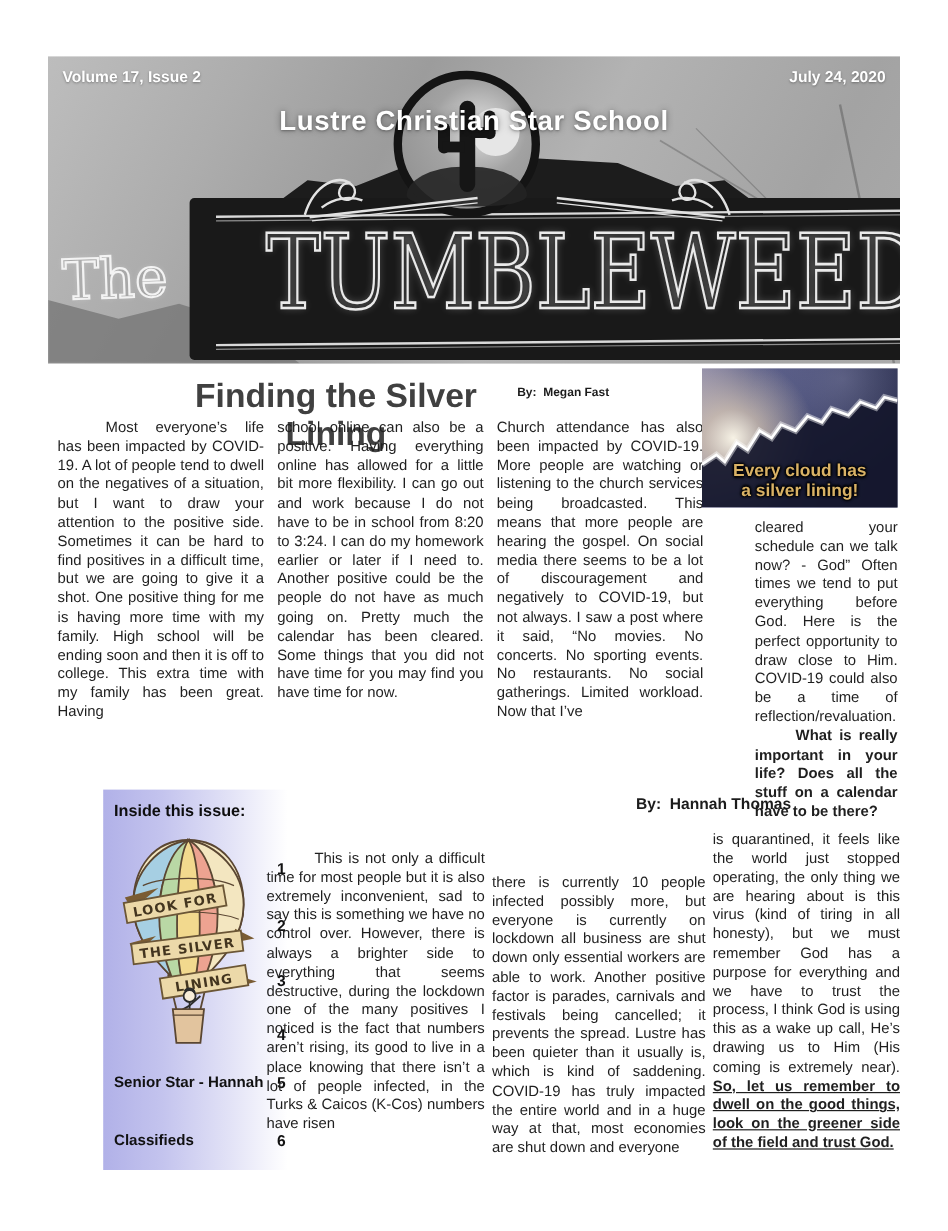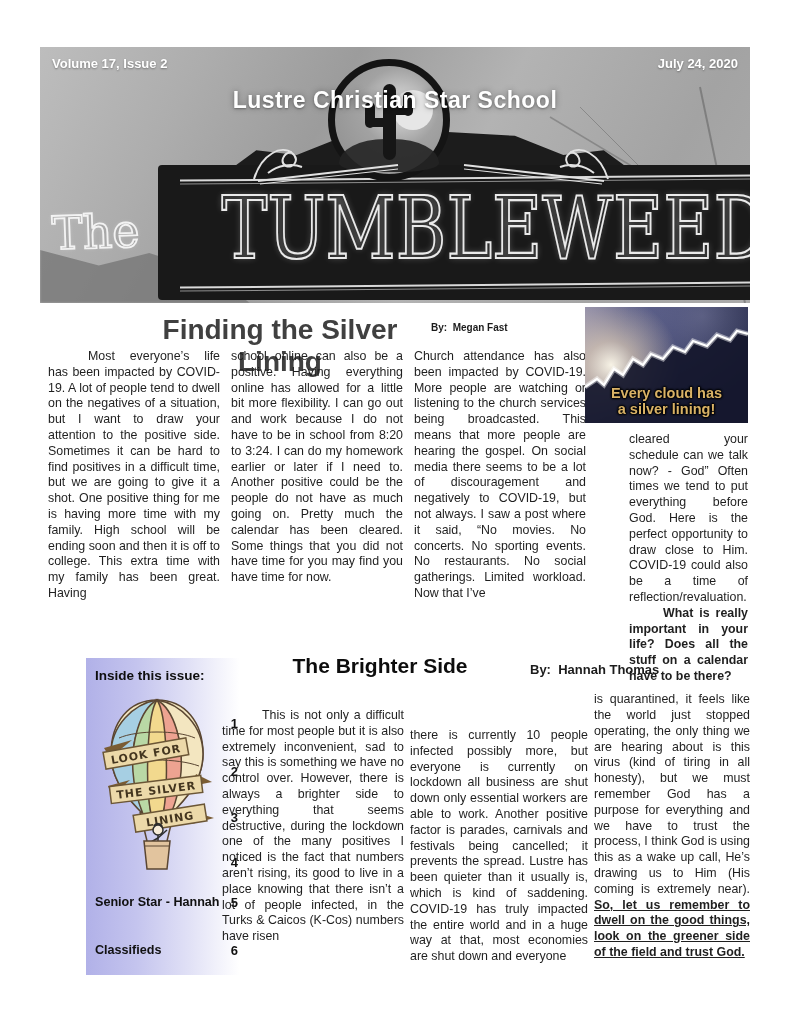--- a/index.html
+++ b/index.html
@@ -259,21 +259,20 @@
     <div class="sb-num n1">1</div>
     <div class="sb-num n2">2</div>
     <div class="sb-num n3">3</div>
     <div class="sb-num n4">4</div>
     <div class="sb-label r5">Senior Star - Hannah</div>
     <div class="sb-num r5">5</div>
     <div class="sb-label r6">Classifieds</div>
     <div class="sb-num r6">6</div>
   </div>
 
-  <div class="a2-title">The Brighter Side</div>
   <div class="a2-byline">By:  Hannah Thomas</div>
 
   <div class="a2-cols">
     <p class="a2-c1 body-text indent">This is not only a difficult time for most people but it is also extremely inconvenient, sad to say this is something we have no control over. However, there is always a brighter side to everything that seems destructive, during the lockdown one of the many positives I noticed is the fact that numbers aren’t rising, its good to live in a place knowing that there isn’t a lot of people infected, in the Turks &amp; Caicos (K-Cos) numbers have risen</p>
     <p class="a2-c2 body-text">there is currently 10 people infected possibly more, but everyone is currently on lockdown all business are shut down only essential workers are able to work. Another positive factor is parades, carnivals and festivals being cancelled; it prevents the spread. Lustre has been quieter than it usually is, which is kind of saddening. COVID-19 has truly impacted the entire world and in a huge way at that, most economies are shut down and everyone</p>
     <p class="a2-c3 body-text"><span>is quarantined, it feels like the world just stopped operating, the only thing we are hearing about is this virus (kind of tiring in all honesty), but we must remember God has a purpose for everything and we have to trust the process, I think God is using this as a wake up call, He’s drawing us to Him (His coming is extremely near). </span><span class="bold-run">So, let us remember to dwell on the good things, look on the greener side of the field and trust God.</span></p>
   </div>
 
 </div>
 

